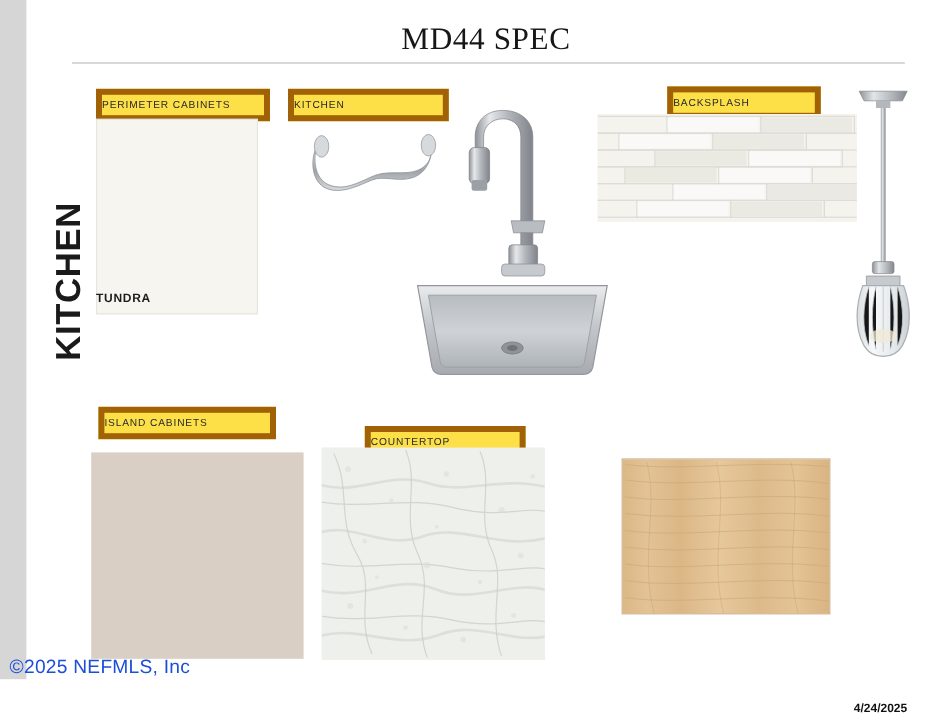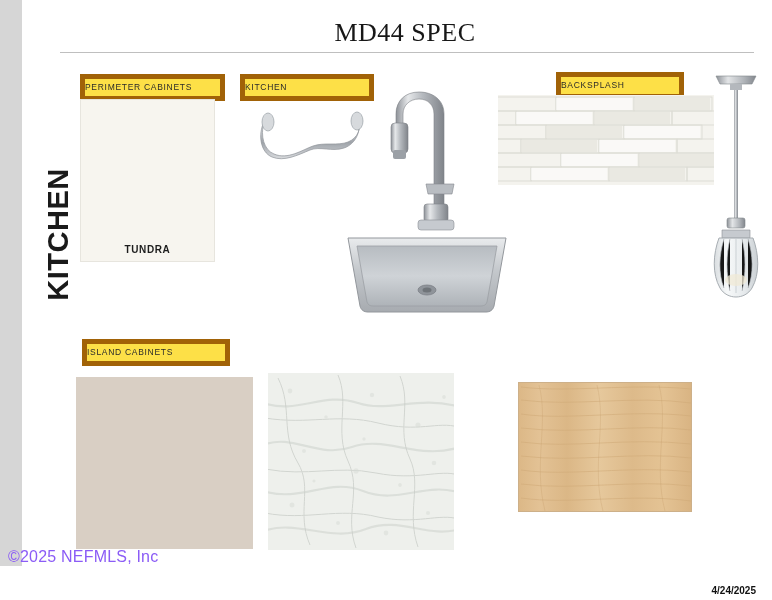--- a/index.html
+++ b/index.html
@@ -82,21 +82,20 @@
     box-sizing: border-box;
   }
   #perimeter-swatch {
     left: 80px; top: 99px; width: 135px; height: 163px;
     background: #f7f5ef;
     border: 1px solid #e7e5de;
   }
   .tundra-text {
     position: absolute;
     left: 80px; top: 244px; width: 135px;
-    text-align: center;
     font-size: 10px;
     font-weight: bold;
     color: #1d1d1d;
     letter-spacing: 0.6px;
   }
   #island-swatch {
     left: 76px; top: 377px; width: 177px; height: 172px;
     background: #d9cfc4;
   }
   #countertop-swatch {
@@ -129,21 +128,21 @@
     top: 585px;
     font-size: 10px;
     font-weight: bold;
     color: #111;
   }
   .mlsmark {
     position: absolute;
     left: 8px;
     top: 548px;
     font-size: 16px;
-    color: #8b5cf6;
+    color: #1d4ed8;
     letter-spacing: 0.2px;
   }
 </style>
 </head>
 <body>
 
 <div class="board">
 
   <div class="rail">
     <div class="rail-label">KITCHEN</div>
@@ -283,20 +282,21 @@
       <path d="M36 177 L36 231"></path>
       <path d="M42 177 C46 192 46 213 42 229"></path>
       <path d="M48 177 C53 192 54 212 48 226"></path>
     </g>
     <ellipse cx="36" cy="218" rx="11" ry="6" fill="#f0e9d6" opacity="0.75"></ellipse>
   </svg>
 
   <div class="cap" style="left:82px; top:339px; width:138px;">ISLAND CABINETS</div>
   <div class="swatch" id="island-swatch"></div>
 
+  <div class="cap" style="left:304px; top:355px; width:124px;">COUNTERTOP</div>
   <div class="swatch" id="countertop-swatch">
     <svg width="186" height="177" viewBox="0 0 186 177">
       <rect x="0" y="0" width="186" height="177" fill="#eef0ec"></rect>
       <g stroke="#d7dbd6" stroke-width="2.2" fill="none" opacity="0.8">
         <path d="M-5 30 C30 42 55 18 90 30 C120 40 150 22 192 34"></path>
         <path d="M-5 72 C25 60 50 86 84 74 C118 62 150 88 192 74"></path>
         <path d="M-5 118 C35 130 60 104 95 118 C130 132 158 108 192 120"></path>
         <path d="M-5 158 C30 146 62 170 98 156 C132 143 160 166 192 156"></path>
       </g>
       <g stroke="#c8ccc7" stroke-width="1" fill="none" opacity="0.75">

